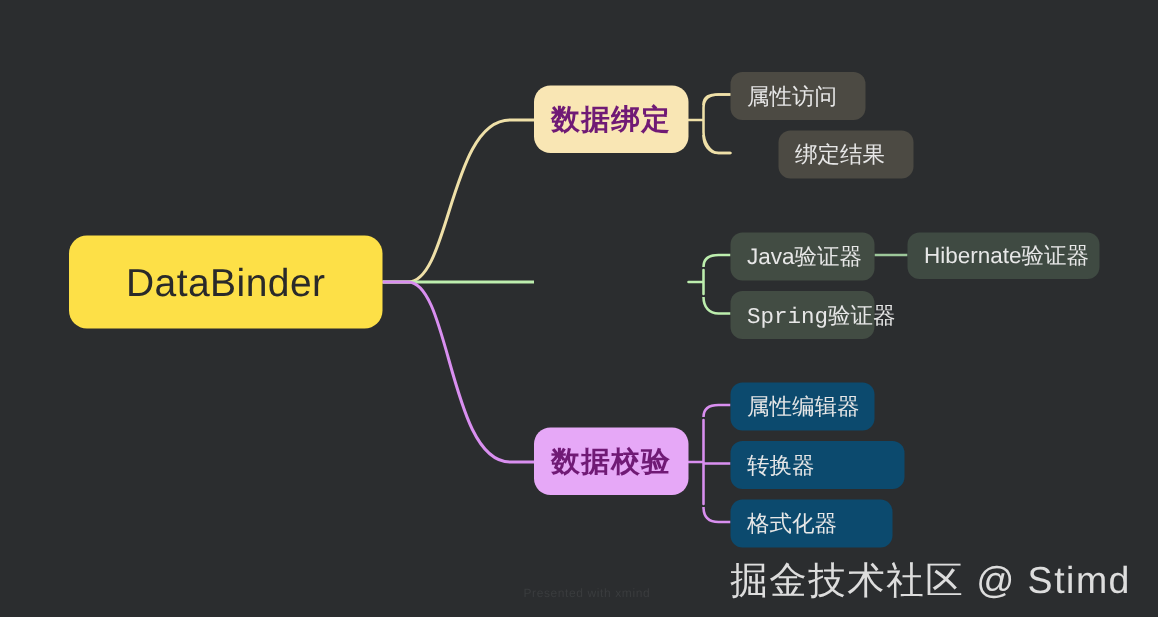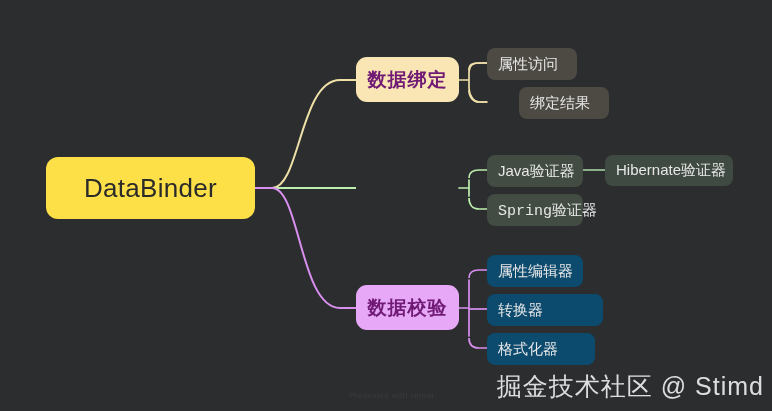--- a/index.html
+++ b/index.html
@@ -95,21 +95,21 @@
     padding: 12px 11px;
     justify-content: flex-start;
     left: 605px;
     top: 155px;
     width: 128px;
   }
 
   
   .wm-brand {
     position: absolute;
-    right: 8px;
+    right: 18px;
     bottom: 8px;
     color: #e3e3e3;
     font-size: 25px;
     letter-spacing: 1px;
     opacity: 0.97;
     margin-top: 38px;
   }
   .wm-xmind {
     position: absolute;
     left: 349px;

